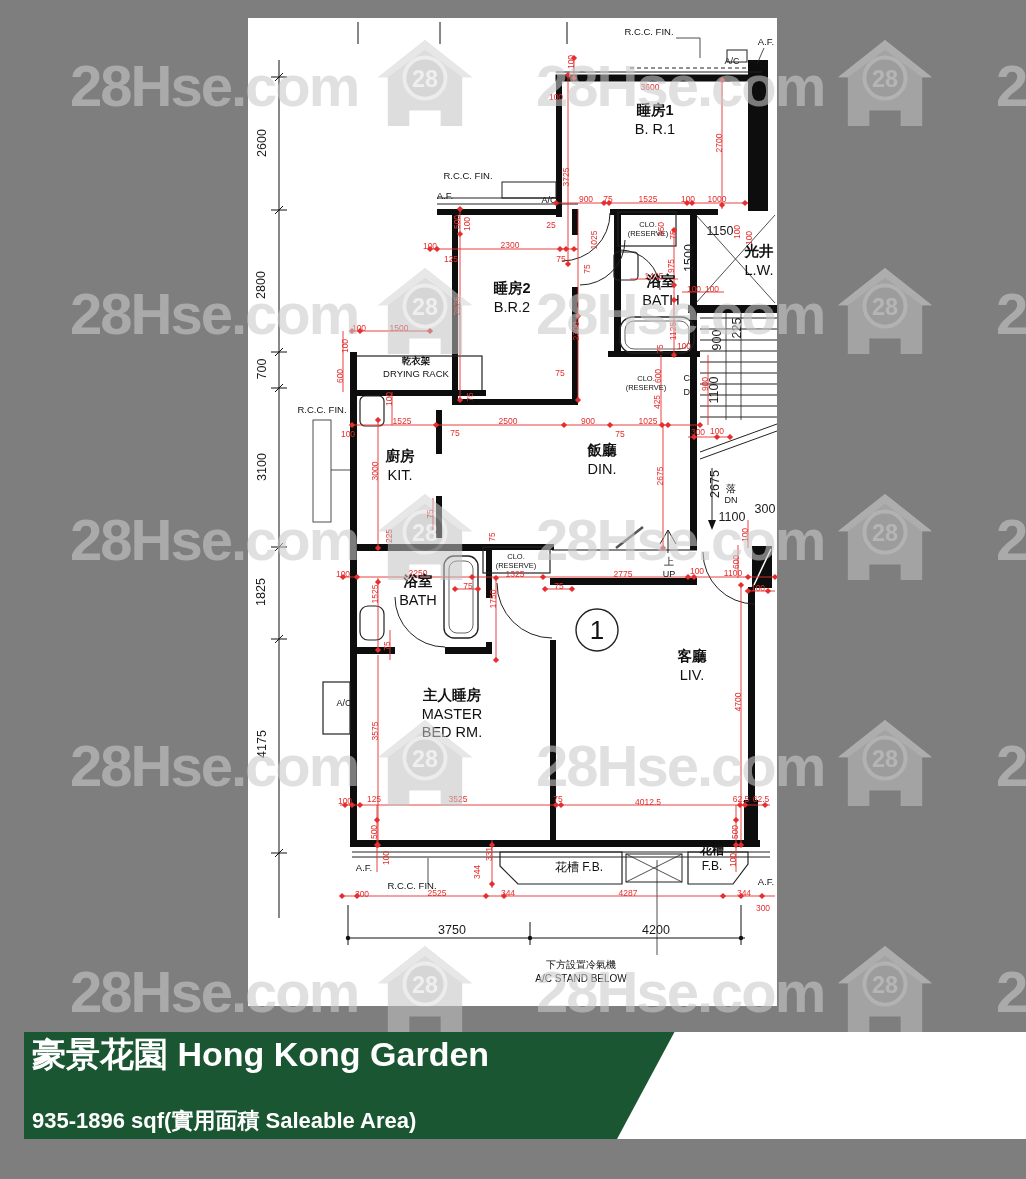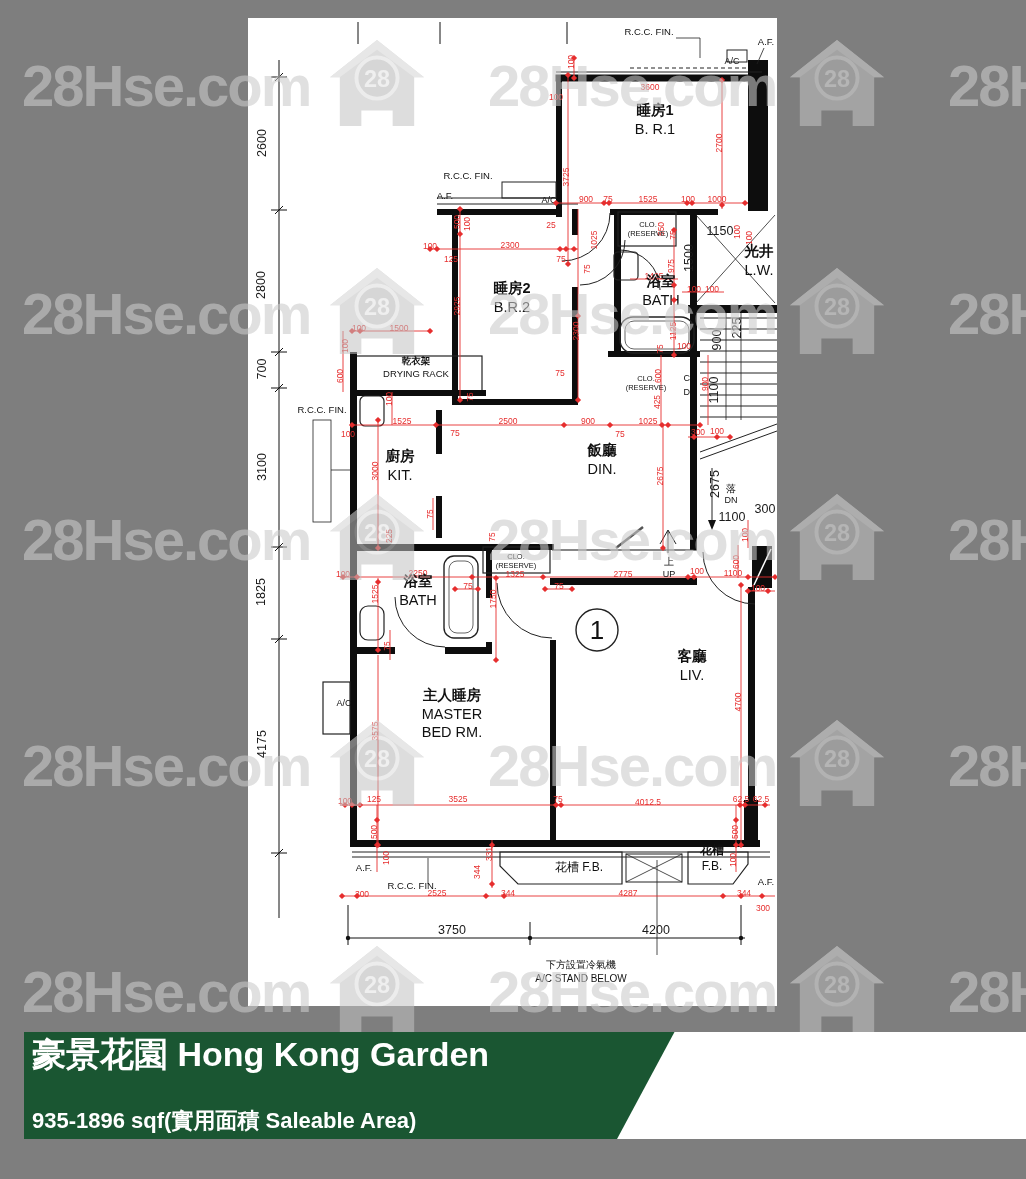--- a/index.html
+++ b/index.html
@@ -1,21 +1,21 @@
 <!DOCTYPE html>
 <html><head>
 <meta charset="utf-8">
 <style>
   html,body{margin:0;padding:0;background:#555;}
   .stage{position:relative;width:1026px;height:1179px;overflow:hidden;
          background:#7e7e7e;font-family:"Liberation Sans",sans-serif;}
   .plan-white{position:absolute;left:248px;top:18px;width:529px;height:988px;background:#ffffff;}
   svg.plan{position:absolute;left:248px;top:18px;width:529px;height:988px;}
   
-  .wm-layer{position:absolute;inset:0;pointer-events:none;z-index:6;}
+  .wm-layer{position:absolute;inset:0;pointer-events:none;z-index:6;margin-left:48px;}
   .wm-text{position:absolute;font-size:58px;font-weight:bold;letter-spacing:-2px;
            color:#cbcbcb;opacity:.58;white-space:nowrap;}
   .wm-house{position:absolute;opacity:.55;}
   
   .dr{font-size:8.5px;fill:#e62e2e;text-anchor:middle;}
   .db{font-size:12.5px;fill:#1a1a1a;text-anchor:middle;}
   .lb{fill:#111;text-anchor:middle;}
   .room{fill:#111;text-anchor:middle;}
   .zh{font-weight:bold;}
   .unitnum{font-size:26px;fill:#111;text-anchor:middle;}

